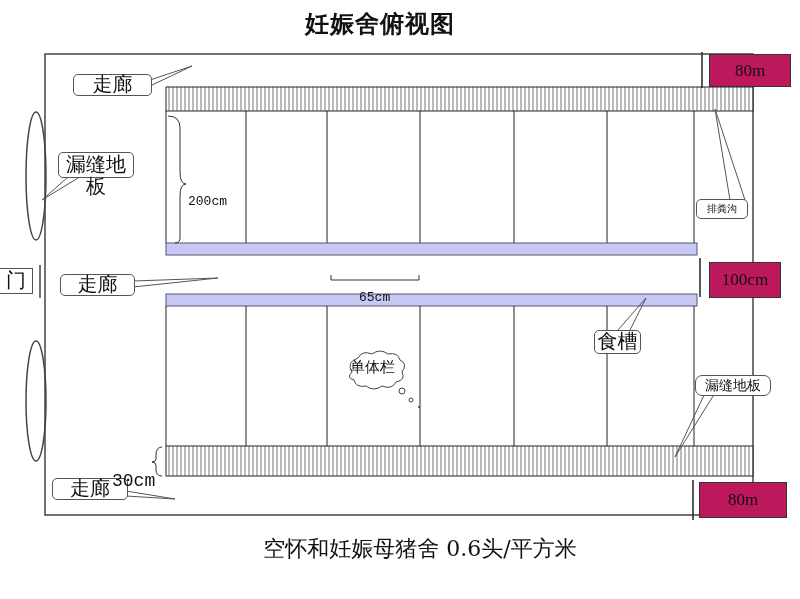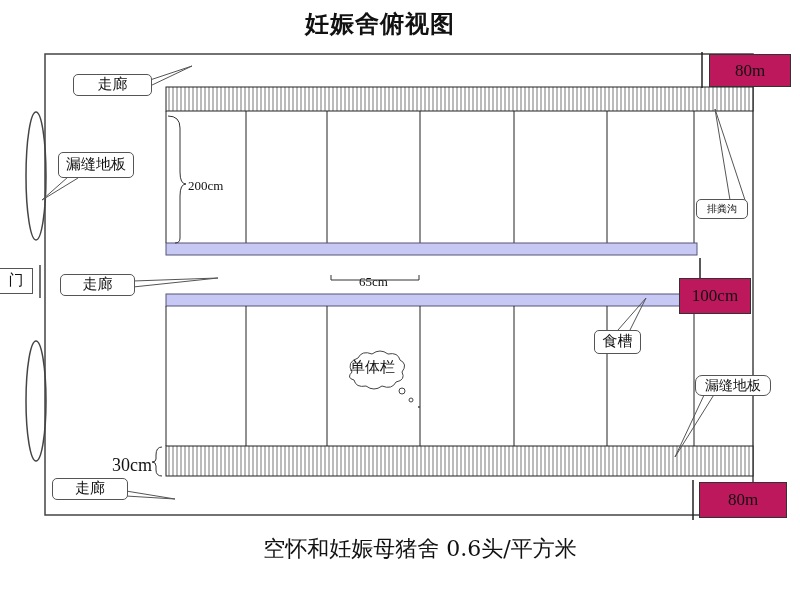--- a/index.html
+++ b/index.html
@@ -5,24 +5,24 @@
     html, body { margin: 0; padding: 0; background: #ffffff; }
     body { width: 800px; height: 599px; position: relative; overflow: hidden;
            font-family: "DejaVu Sans", sans-serif; color: #111; }
     .title { position: absolute; left: 0; width: 760px; top: 8px; text-align: center;
              font-size: 24px; font-weight: bold; letter-spacing: 1px;
              font-family: "DejaVu Serif", serif; }
     .caption { position: absolute; left: 0; width: 840px; top: 534px; text-align: center;
                font-size: 22px; font-family: "DejaVu Serif", serif; }
     svg.plan { position: absolute; left: 0; top: 0; }
     .callout { position: absolute; border: 1.5px solid #555; border-radius: 5px;
-               background: #fff; font-size: 15px; text-align: center; line-height: 18px; }
+               background: #fff; font-size: 20px; text-align: center; line-height: 18px; }
     .dimbox { position: absolute; border: 1px solid #333; background: #be185d;
               font-family: "Liberation Serif", serif; font-size: 17px; text-align: center; }
-    .dim { position: absolute; font-family: Liberation Serif, serif; font-size: 13px; }
+    .dim { position: absolute; font-family: Liberation Mono, monospace; font-size: 13px; margin-top: 16px; }
     .cloud-label { position: absolute; font-size: 15px; }
   </style>
 </head>
 <body>
 
 <div class="title">妊娠舍俯视图</div>
 
 <svg class="plan" width="800" height="599" viewBox="0 0 800 599">
   <defs>
     <pattern id="hatch" width="4" height="10" patternUnits="userSpaceOnUse">
@@ -99,16 +99,16 @@
 <div class="callout" style="left:594px; top:330px; width:45px; height:22px; line-height:20px;">食槽</div>
 <div class="callout" style="left:695px; top:375px; width:74px; height:19px; font-size:14px;border-radius:7px;">漏缝地板</div>
 
 <div class="cloud-label" style="left:350px; top:358px;">单体栏</div>
 
 <div class="dim" style="left:188px; top:178px;">200cm</div>
 <div class="dim" style="left:359px; top:274px;">65cm</div>
 <div class="dim" style="left:112px; top:455px; font-size:18px;">30cm</div>
 
 <div class="dimbox" style="left:709px; top:54px; width:80px; height:31px; line-height:31px;">80m</div>
-<div class="dimbox" style="left:679px; top:262px; width:70px; height:34px; line-height:34px;margin-top:16px;">100cm</div>
+<div class="dimbox" style="left:709px; top:262px; width:70px; height:34px; line-height:34px;">100cm</div>
 <div class="dimbox" style="left:699px; top:482px; width:86px; height:34px; line-height:34px;">80m</div>
 
 <div class="caption">空怀和妊娠母猪舍 0.6头/平方米</div>
 
 </body></html>

